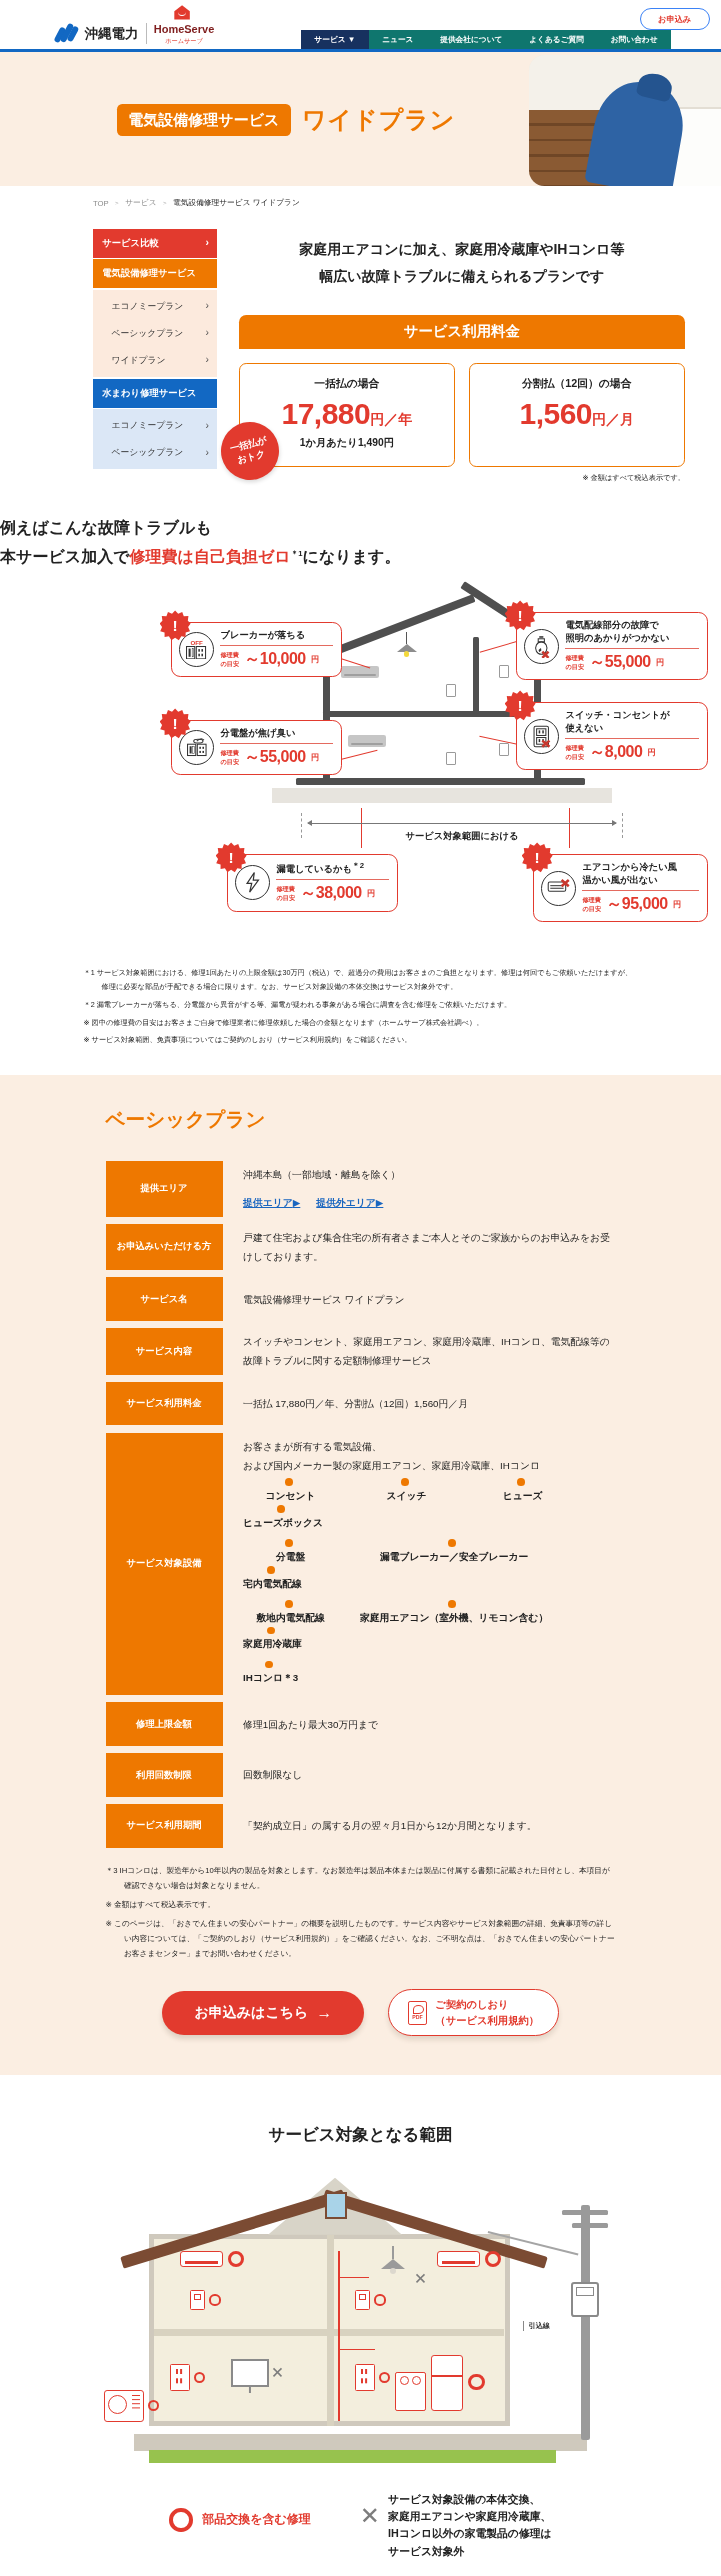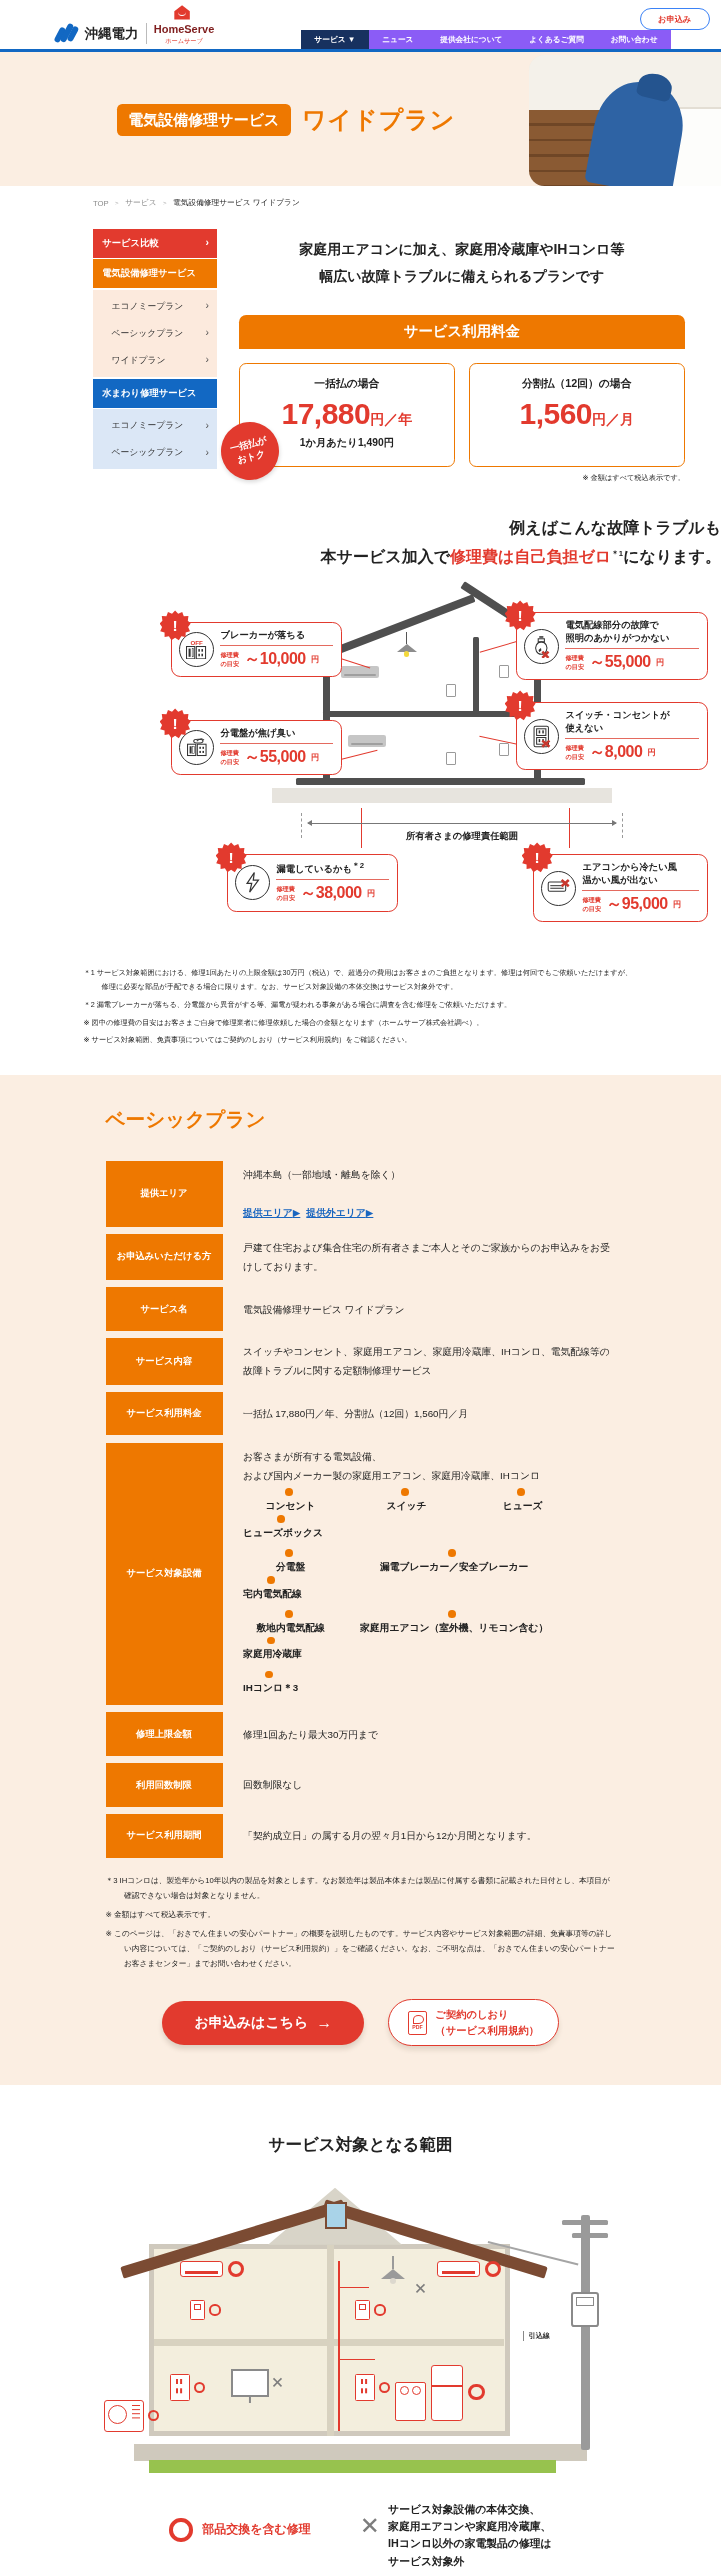--- a/index.html
+++ b/index.html
@@ -14,21 +14,21 @@
   .mark i:nth-child(2){left:7.7px;top:2.1px;height:19.6px;}
   .mark i:nth-child(3){left:14.4px;top:5.2px;}
   .logo-brand{font-size:13.4px;font-weight:bold;color:#222;padding-bottom:3.1px;}
   .logo-sep{width:1px;height:20.6px;background:#bbb;margin-bottom:2.1px;}
   .hs{position:relative;text-align:center;padding-top:10.3px;}
   .hs-house{position:absolute;left:20.6px;top:-8.2px;width:15.5px;height:14.4px;background:#e23a2e;clip-path:polygon(50% 0,100% 42%,100% 100%,0 100%,0 42%);}
   .hs-house::after{content:"";position:absolute;left:3.6px;top:6.2px;width:8.2px;height:4.1px;border-bottom:1.5px solid #fff;border-radius:0 0 5.2px 5.2px;}
   .hs-name{font-size:11px;font-weight:bold;color:#7f1d1d;line-height:1;}
   .hs-sub{font-size:6.2px;color:#e23a2e;margin-top:2.1px;}
   .apply-pill{position:absolute;right:11.3px;top:8.2px;border:1px solid #3b82f6;border-radius:515px;color:#e23a2e;font-weight:bold;font-size:8.2px;padding:4.6px 17.5px;background:#fff;}
-  .nav{position:absolute;right:50px;bottom:2.6px;display:flex;height:19.6px;background:#8b5cf6;}
+  .nav{position:absolute;right:50px;bottom:2.6px;display:flex;height:19.6px;background:#0f766e;}
   .nav .nitem{display:flex;align-items:center;padding:0 13.4px;color:#fff;font-weight:bold;font-size:7.7px;}
   .nav .nitem.active{background:#17315f;}
   
   .hero{position:relative;height:134px;background:#fbeee2;overflow:hidden;}
   .hero-line{position:absolute;left:117px;top:52px;display:flex;align-items:center;gap:11.3px;}
   .hero-badge{background:#ee7800;color:#fff;font-weight:bold;font-size:15px;padding:6.2px 11.3px;border-radius:5.2px;}
   .hero-title{color:#ee7800;font-weight:bold;font-size:24px;letter-spacing:1px;}
   .photo{position:absolute;right:0;top:3.1px;width:192px;height:131px;border-radius:15.5px 0 0 15.5px;overflow:hidden;background:#efe9df;}
   .ph-win{position:absolute;left:0;top:0;width:100%;height:42%;background:#f4f1ea;border-bottom:3.1px solid #d8d2c4;}
   .ph-wood{position:absolute;left:0;bottom:0;width:42%;height:58%;background:repeating-linear-gradient(180deg,#8a5a33 0 13.4px,#6f4626 13.4px 15.5px);}
@@ -62,21 +62,21 @@
   .price-cards{display:flex;gap:13.4px;padding-top:13.4px;position:relative;}
   .pcard{flex:1;border:1.5px solid #ee7800;border-radius:7.2px;background:#fff;text-align:center;padding:13.4px 0 15.5px;}
   .pcard-t{font-weight:bold;font-size:10.8px;color:#222;}
   .pcard-p{margin-top:6.2px;color:#e23a2e;font-weight:bold;}
   .pcard-p .num{font-size:30px;letter-spacing:-0.5px;}
   .pcard-p .unit{font-size:14px;}
   .pcard-sub{font-weight:bold;font-size:10.3px;margin-top:5.2px;color:#222;}
   .lump-badge{position:absolute;left:-17.5px;bottom:-13.4px;width:58px;height:58px;background:#e23a2e;border-radius:50%;color:#fff;font-weight:bold;font-size:9.3px;display:flex;flex-direction:column;align-items:center;justify-content:center;transform:rotate(-14deg);line-height:1.4;box-shadow:0 2.1px 4.1px rgba(0,0,0,.15);}
   .tax-note{text-align:right;font-size:7.2px;margin-top:6.2px;color:#222;}
   
-  .trouble-h{margin-top:31px;text-align:right;font-size:16px;font-weight:bold;line-height:1.8;color:#222;}
+  .trouble-h{margin-top:31px;text-align:left;font-size:16px;font-weight:bold;line-height:1.8;color:#222;}
   .trouble-h .em{color:#e23a2e;}
   .trouble-h sup{font-size:7.7px;}
   .diagram{position:relative;height:368px;margin-top:9.3px;}
   .co{position:absolute;background:#fff;border:1.5px solid #e23a2e;border-radius:9.3px;padding:6.2px 8.2px 6.2px 7.2px;box-sizing:border-box;}
   .burst{position:absolute;left:-12.4px;top:-12.4px;width:31px;height:31px;background:#e23a2e;display:flex;align-items:center;justify-content:center;color:#fff;font-weight:bold;font-size:15.5px;clip-path:polygon(50% 0%,60% 11%,73% 5%,78% 19%,93% 18%,91% 33%,100% 42%,92% 53%,98% 67%,84% 71%,84% 86%,70% 83%,62% 96%,50% 88%,38% 96%,30% 83%,16% 86%,16% 71%,2% 67%,8% 53%,0% 42%,9% 33%,7% 18%,22% 19%,27% 5%,40% 11%);}
   .co-row{display:flex;gap:6.2px;align-items:center;}
   .co-icn{width:33px;height:33px;border:1px solid #333;border-radius:50%;flex:none;display:flex;flex-direction:column;align-items:center;justify-content:center;background:#fff;}
   .co-off{color:#e23a2e;font-weight:bold;font-size:6.2px;line-height:1;}
   .co-main{flex:1;min-width:0;}
   .co-t{font-weight:bold;font-size:9.3px;color:#222;line-height:1.4;}
@@ -106,21 +106,21 @@
   .range-label{text-align:center;font-weight:bold;font-size:9.3px;margin-top:6.2px;color:#222;}
   .tnotes{width:554px;margin:13.4px auto 0;font-size:7.2px;line-height:1.95;color:#222;}
   .tnotes p{margin:3.6px 0;padding-left:2.5em;text-indent:-2.5em;}
   
   .plan{background:#fbeee2;margin-top:28px;padding:31px 0 39px;}
   .plan-in{width:510px;margin:0 auto;}
   .plan-h{color:#ee7800;font-size:19.6px;font-weight:bold;margin:0 0 28px;}
   .prow{display:flex;margin-bottom:7.2px;}
   .plabel{width:117px;flex:none;background:#ee7800;color:#fff;font-weight:bold;font-size:9.3px;display:flex;align-items:center;justify-content:center;text-align:center;padding:14.4px 4.1px;line-height:1.6;box-sizing:border-box;}
   .pbody{flex:1;padding:4.1px 0 4.1px 20.6px;display:flex;flex-direction:column;justify-content:center;font-size:9.8px;line-height:1.95;color:#222;}
-  .area-links{display:flex;gap:6px;margin-top:19px;}
+  .area-links{display:flex;gap:16px;margin-top:9px;}
   .alink{color:#1a66c0;font-weight:bold;text-decoration:underline;font-size:9.8px;}
   .b-line{display:flex;align-items:center;margin:3.6px 0;flex-wrap:wrap;}
   .b-item{display:flex;align-items:center;font-weight:bold;font-size:9.8px;flex-direction:column;}
   .dot{width:7.7px;height:7.7px;border-radius:50%;background:#ee7800;margin-right:3.6px;flex:none;}
   .w185{width:95px;}.w450{width:232px;}.w265{width:137px;}
   .pnotes{margin-top:15.5px;font-size:7.7px;line-height:1.95;color:#222;}
   .pnotes p{margin:4.1px 0;padding-left:2.4em;text-indent:-2.4em;}
   .btn-row{display:flex;justify-content:center;align-items:center;gap:24px;margin-top:28px;}
   .btn-red{display:flex;align-items:center;gap:8.2px;background:#e23a2e;color:#fff;font-weight:bold;font-size:14px;border-radius:515px;padding:13px 32px;box-shadow:0 4.1px 5.2px rgba(60,40,20,.15);}
   .btn-red .arr{font-size:15.5px;}
@@ -447,21 +447,21 @@
               <span class="co-unit">円</span>
             </div>
           </div>
         </div>
       </div>
 
       <div class="range">
         <div class="dash" style="left:0;"></div>
           <div class="dash" style="right:0;"></div>
         <div class="line"></div>
-        <div class="range-label">所有者さまの修理責任範囲</div>
+        <div class="range-label">サービス対象範囲における</div>
       </div>
 
       <div class="co" style="left:227px;top:269px;width:171px;">
         <span class="burst">
             <span>!</span>
           </span>
         <div class="co-row">
           <span class="co-icn">
             <svg width="15.5" height="20.6" viewBox="0 0 30 40">
                 <polygon points="18,1 4,22 13,22 9,39 26,16 16,16" fill="none" stroke="#333" stroke-width="2.4"></polygon>

